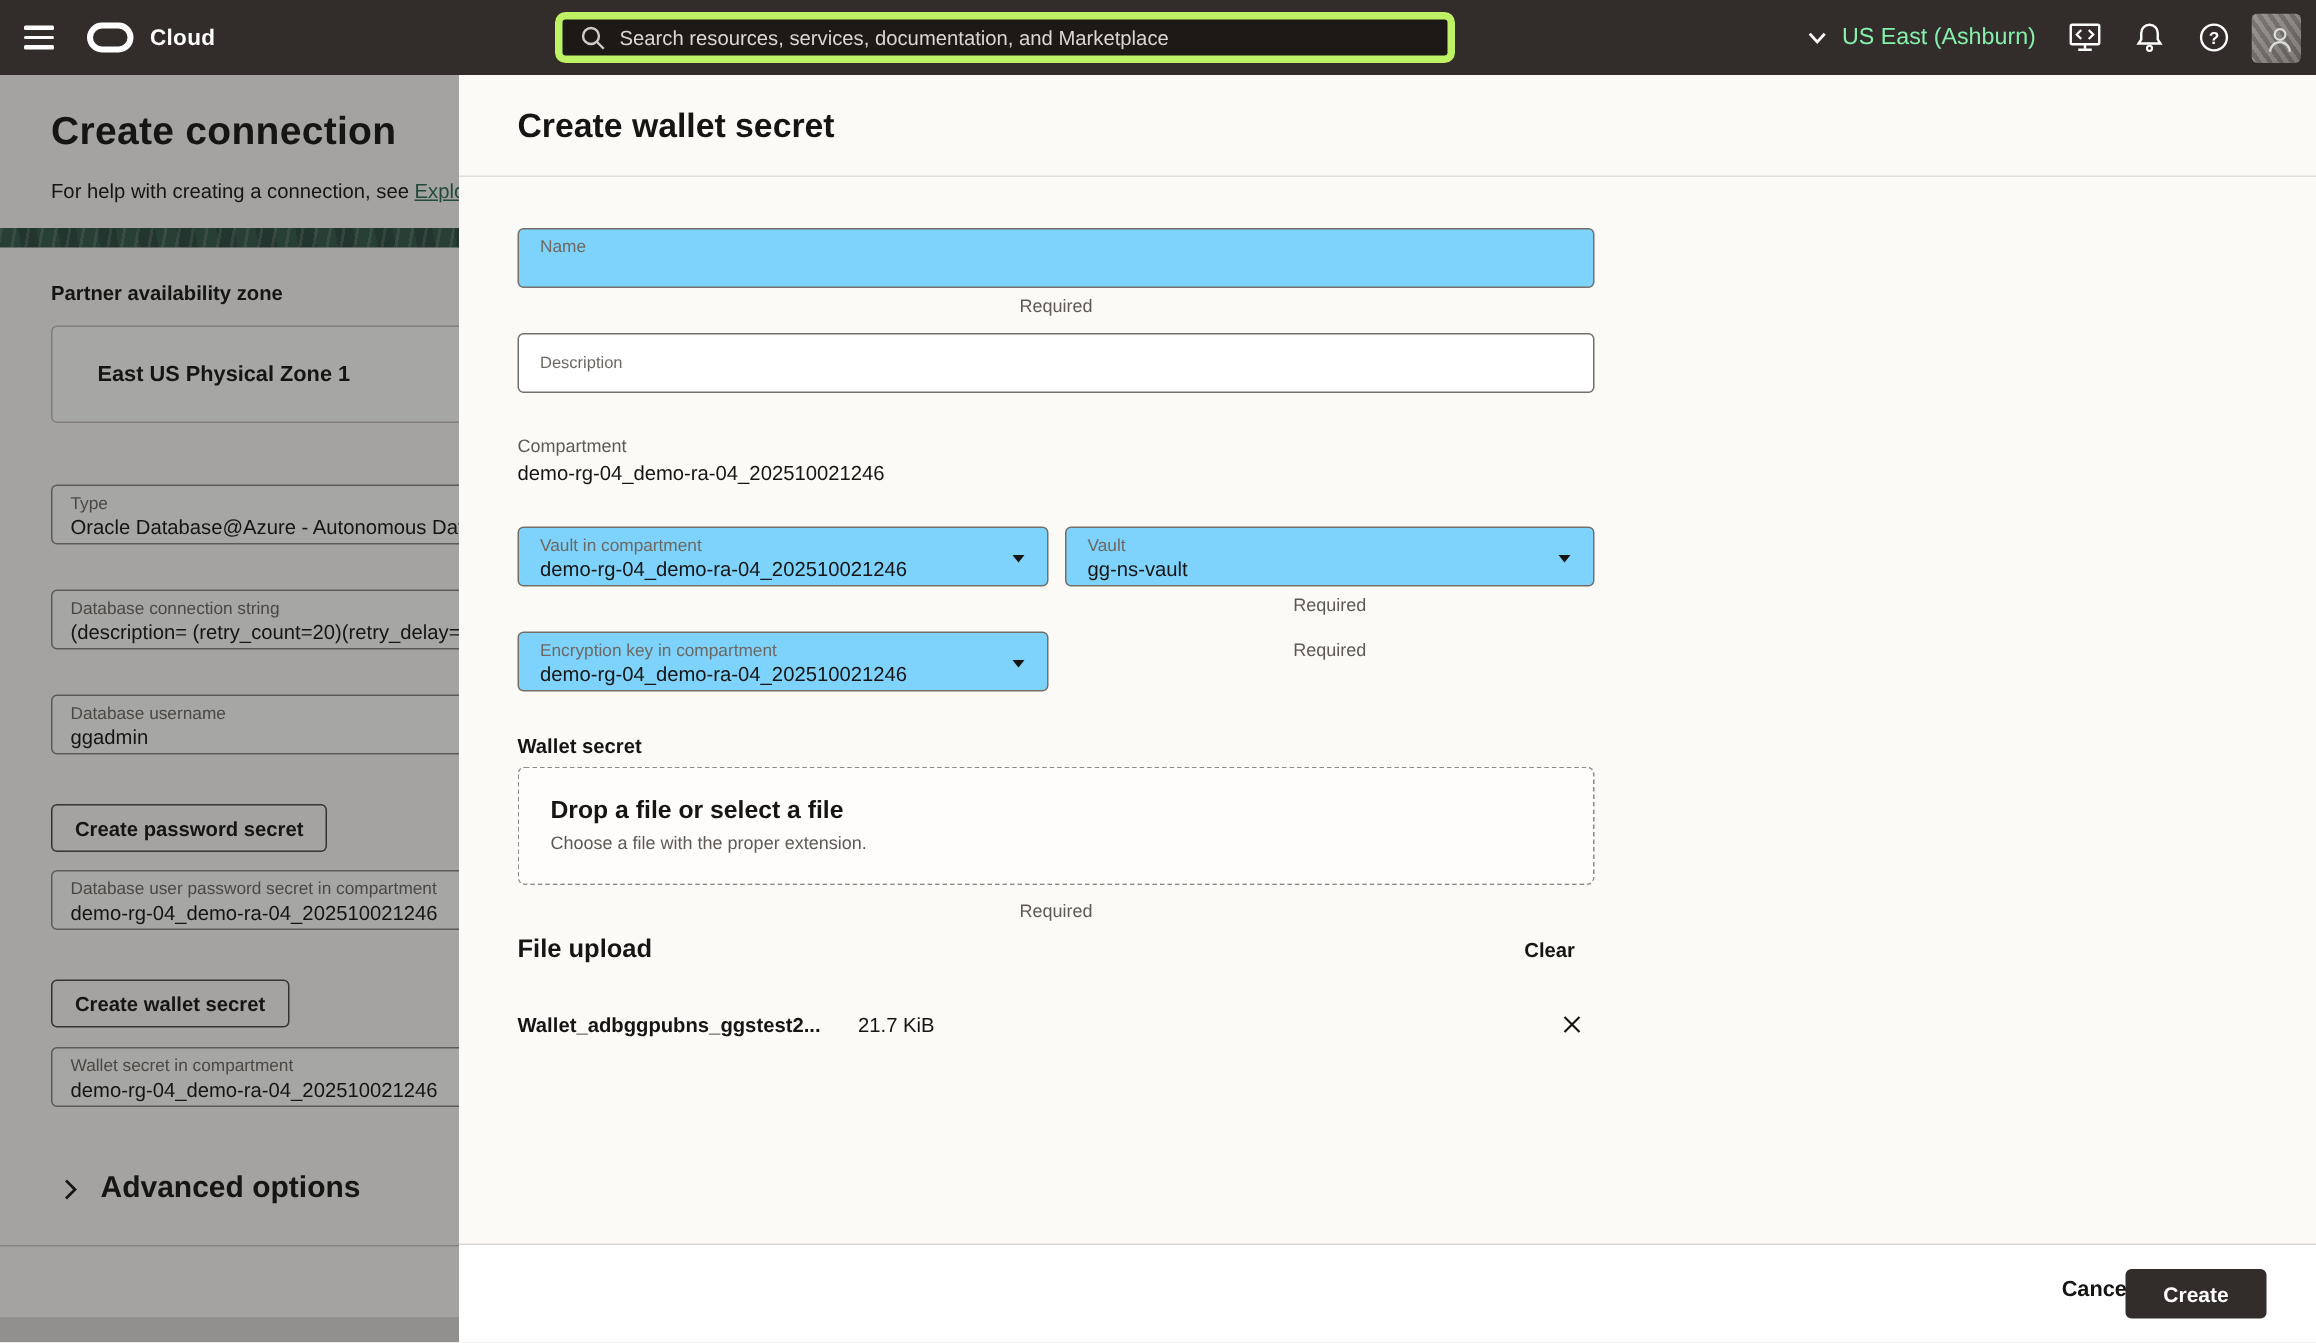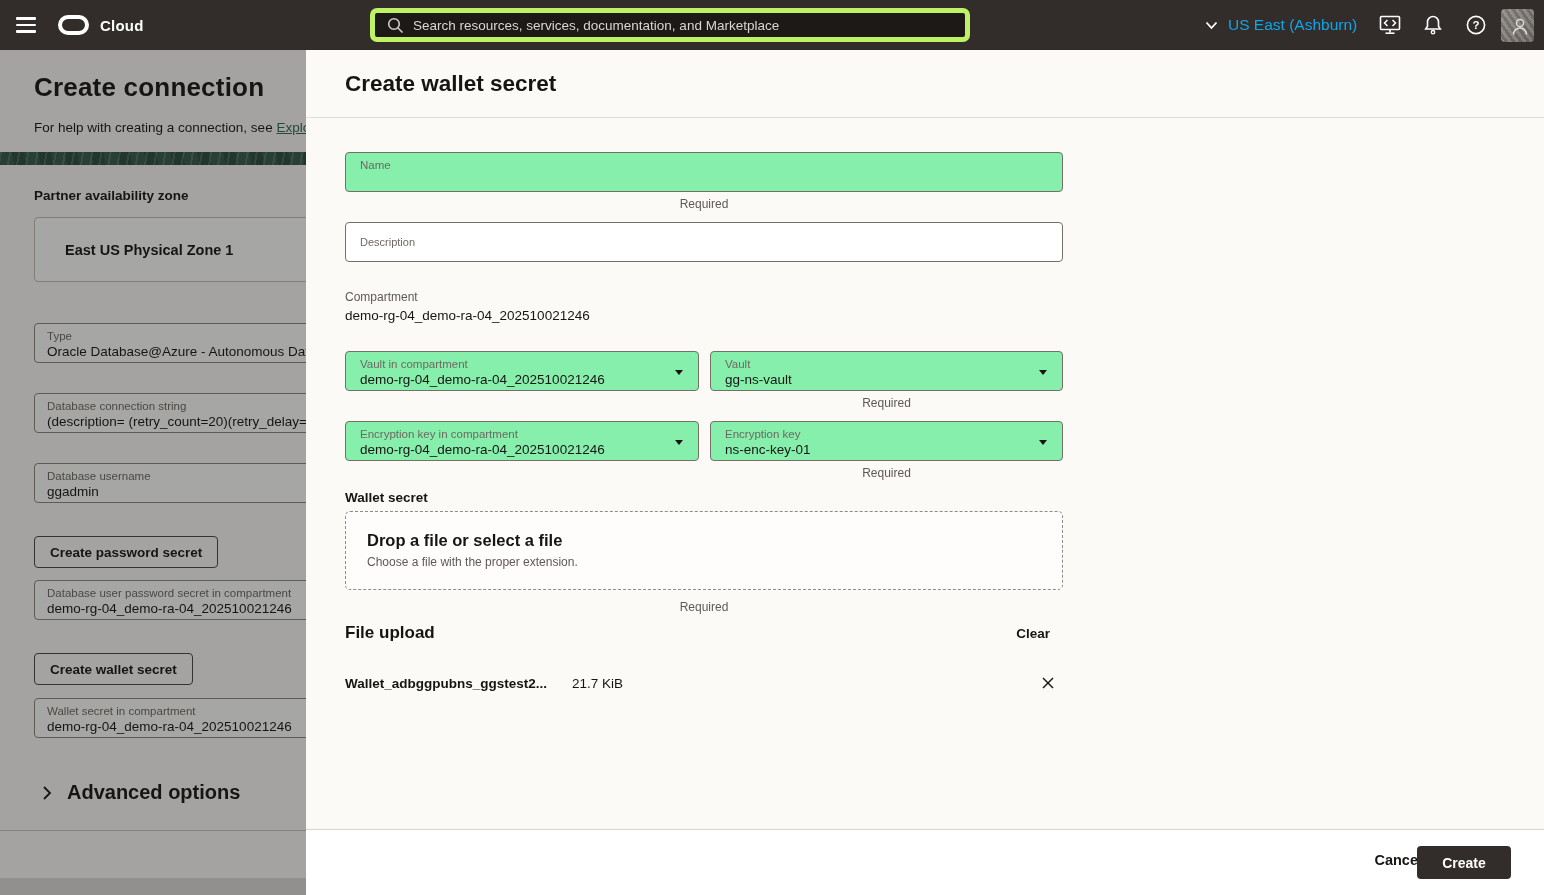--- a/index.html
+++ b/index.html
@@ -12,21 +12,21 @@
   .hamburger { position:absolute; left:16px; top:13px; width:24px; height:24px; background:none; border:none; cursor:pointer;
                display:flex; flex-direction:column; justify-content:center; gap:4px; }
   .hbar { display:block; width:20px; height:2.4px; background:#fff; border-radius:1px; }
   .brand { position:absolute; left:58px; top:0; height:50px; display:flex; align-items:center; gap:11px; cursor:pointer; }
   .logo-oval { width:31px; height:20px; border:4.5px solid #fff; border-radius:11px; }
   .brand-text { color:#fff; font-size:15px; font-weight:700; letter-spacing:.2px; }
   .searchbox { position:absolute; left:370px; top:8px; width:600px; height:34px; background:#1d1916; border:5px solid #bef264;
                border-radius:7px; display:flex; align-items:center; padding:0 12px; gap:9px; }
   .search-input { flex:1; background:transparent; border:none; outline:none; color:#e7e5e2; font-size:13.5px; }
   .search-input::placeholder { color:#d9d6d3; opacity:1; }
-  .region { position:absolute; left:1205px; top:0; height:50px; display:flex; align-items:center; gap:10px; color:#0ea5e9;
+  .region { position:absolute; left:1205px; top:0; height:50px; display:flex; align-items:center; gap:10px; color:#86efac;
             font-size:15.5px; cursor:pointer; background:none; border:none; }
   .topicon { position:absolute; top:13px; width:24px; height:24px; background:none; border:none; cursor:pointer; }
   .avatar { position:absolute; left:1501px; top:9px; width:33px; height:33px; border-radius:4px; border:none; cursor:pointer;
             background:
               repeating-linear-gradient(55deg, rgba(255,255,255,.10) 0 3px, rgba(0,0,0,.12) 3px 6px),
               linear-gradient(135deg,#8e8a86,#6f6b67);
             display:flex; align-items:center; justify-content:center; overflow:hidden; }
 
   
   .page { position:absolute; left:0; top:50px; right:0; bottom:0; background:#fcfbf9; z-index:1; }
@@ -54,21 +54,21 @@
 
   
   .overlay { position:absolute; left:0; top:50px; right:0; bottom:0; background:rgba(22,21,19,.38); z-index:5; }
 
   
   .drawer { position:absolute; left:306px; top:50px; right:0; bottom:0; background:#fbfaf7; z-index:10; }
   .drawer-head { position:absolute; left:0; top:0; right:0; height:68px; border-bottom:1px solid #e2dfda; }
   .drawer-title { position:absolute; left:39px; top:21px; font-size:22.5px; font-weight:700; color:#161513; }
   .drawer-body { position:absolute; left:0; top:69px; right:0; bottom:66px; }
   .grp { position:absolute; left:39px; width:718px; }
-  .ibox { position:relative; background:#86efac; border:1px solid #756f68; border-radius:4px; height:40px; padding:5px 14px 0; cursor:text; }
+  .ibox { position:relative; background:#7dd3fc; border:1px solid #756f68; border-radius:4px; height:40px; padding:5px 14px 0; cursor:text; }
   .ilabel { font-size:11.5px; color:#6e6862; line-height:14px; white-space:nowrap; }
   .ivalue, .iinput { font-size:13.5px; color:#161513; line-height:17px; white-space:nowrap; border:none; outline:none;
                      background:transparent; width:100%; padding:0; font-family:inherit; }
   .descbox { background:#fff; border:1px solid #756f68; border-radius:4px; height:40px; display:flex; align-items:center;
              padding:0 14px; cursor:text; }
   .descbox input { border:none; outline:none; background:transparent; width:100%; font-size:11px; font-family:inherit; color:#161513; }
   .descbox input::placeholder { color:#6e6862; opacity:1; }
   .req { text-align:center; font-size:12px; color:#5f5955; margin-top:5px; }
   .plain-label { font-size:12px; color:#5f5955; }
   .plain-value { font-size:13.5px; color:#161513; margin-top:4px; }
@@ -246,25 +246,20 @@
 
       <div class="grp selrow" style="top:302px">
         <div class="sel">
           <div class="ibox">
             <div class="ilabel">Encryption key in compartment</div>
             <div class="ivalue">demo-rg-04_demo-ra-04_202510021246</div>
             <span class="caret"></span>
           </div>
         </div>
         <div class="sel sel-r">
-          <div class="ibox">
-            <div class="ilabel">Encryption key</div>
-            <div class="ivalue">ns-enc-key-01</div>
-            <span class="caret"></span>
-          </div>
           <div class="req">Required</div>
         </div>
       </div>
 
       <div class="grp section-label" style="top:371px">Wallet secret</div>
       <div class="dropzone">
         <div class="dz-title">Drop a file or select a file</div>
         <div class="dz-sub">Choose a file with the proper extension.</div>
       </div>
       <div class="grp req" style="top:476px">Required</div>

